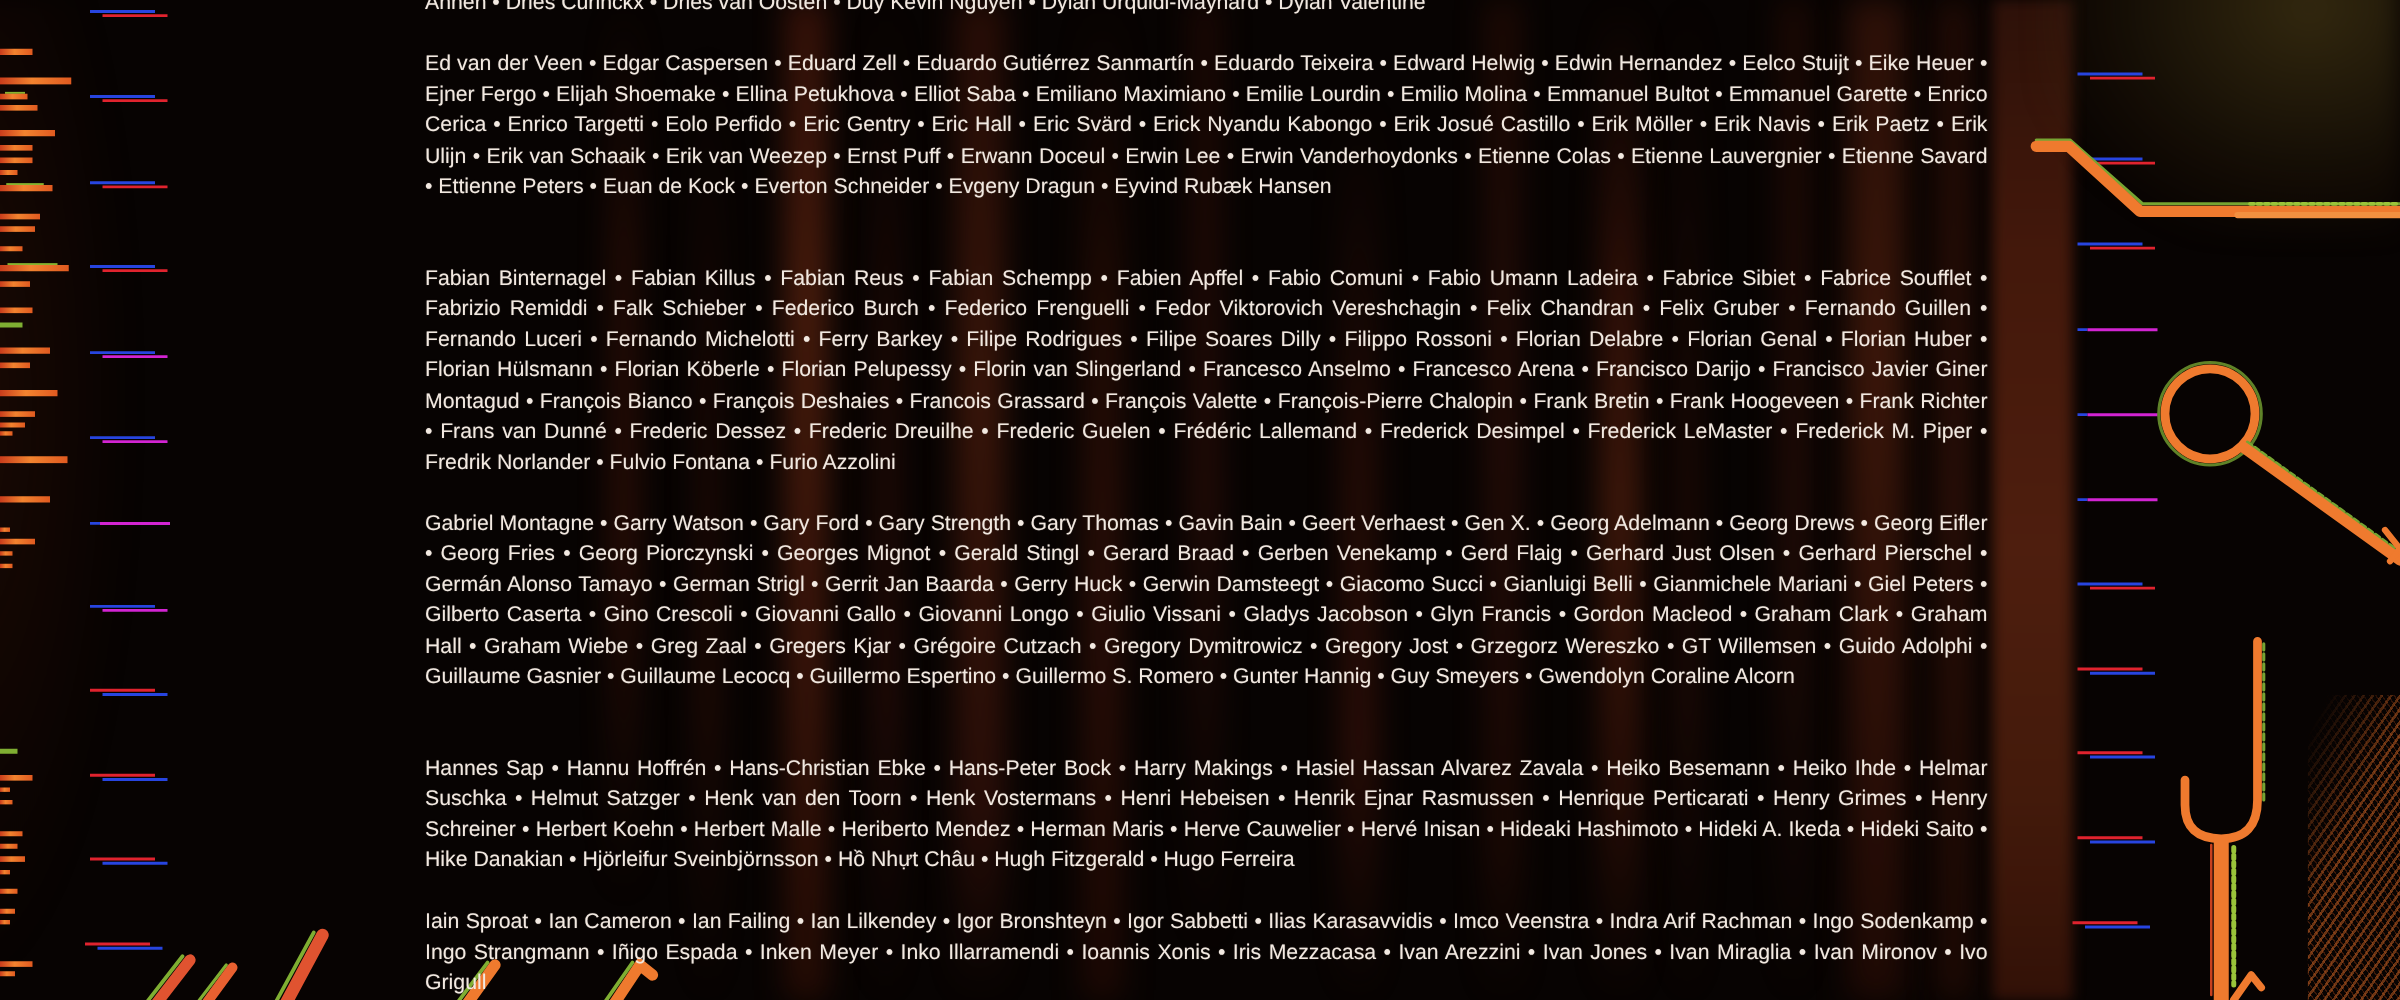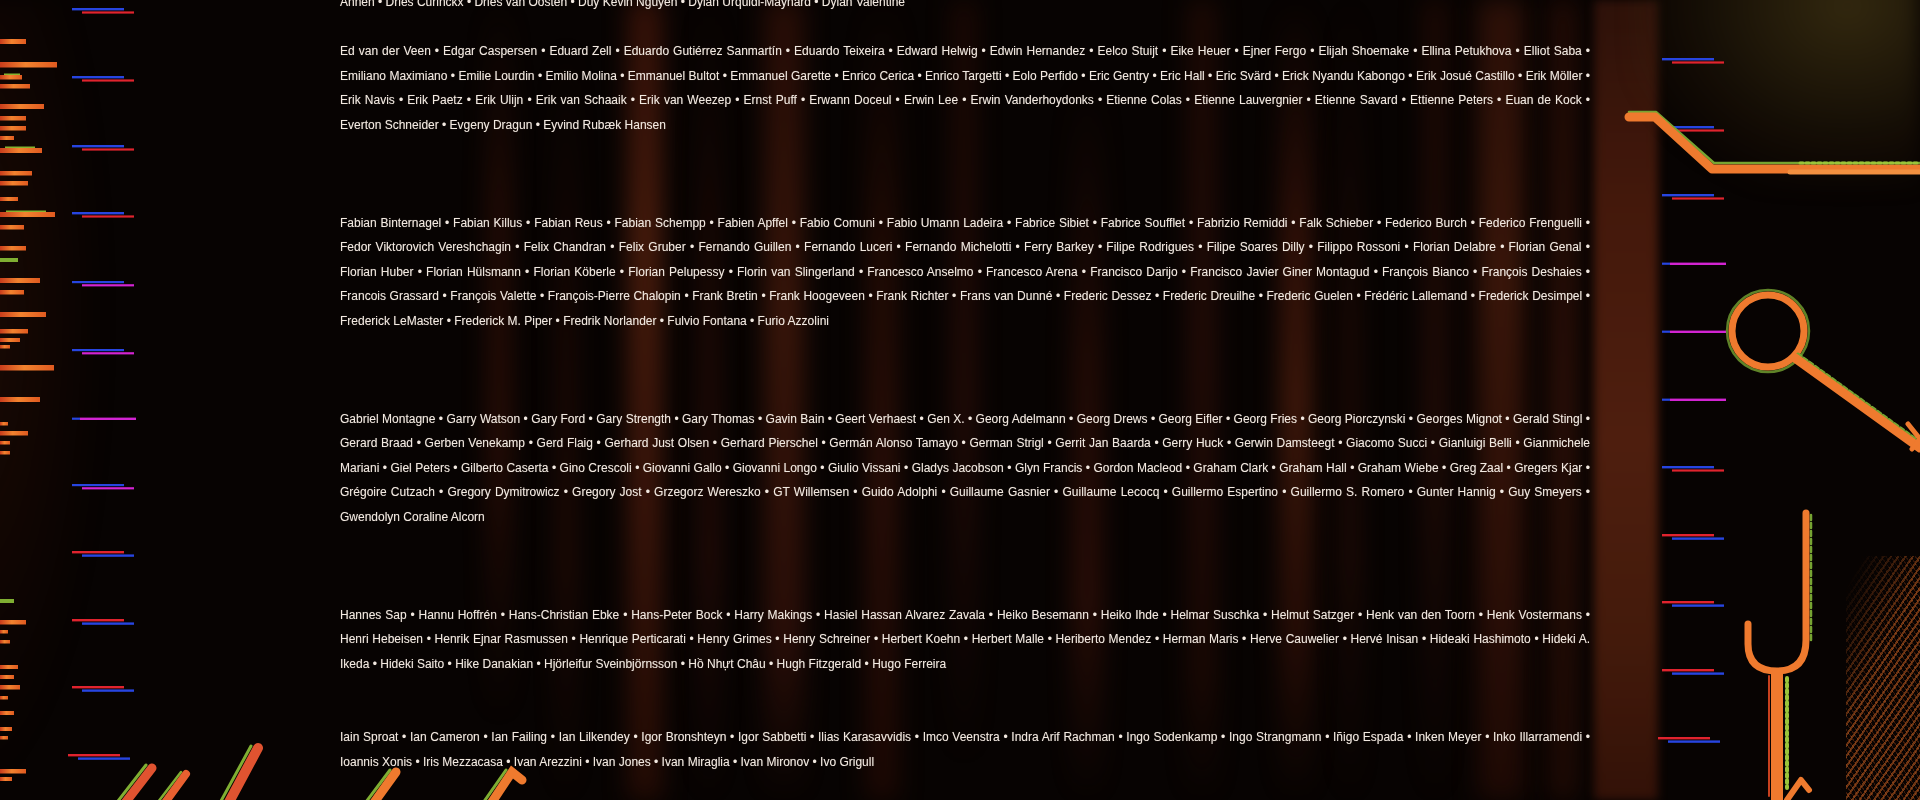--- a/index.html
+++ b/index.html
@@ -44,21 +44,21 @@
       repeating-linear-gradient(55deg,rgba(205,85,32,.32) 0 1px,transparent 1px 4px);
     -webkit-mask-image:linear-gradient(115deg,transparent 0 8%,#000 45%);
     mask-image:linear-gradient(115deg,transparent 0 8%,#000 45%);
     opacity:.85;pointer-events:none;
   }
   
   .deco{position:absolute;left:0;top:0;pointer-events:none;}
   
   .credits{
     position:absolute;left:340px;top:0;width:1250px;height:800px;
-    color:#f2e9e1;font-size:12px;line-height:24.5px;font-weight:400;
+    color:#f2e9e1;font-size:17px;line-height:24.5px;font-weight:400;
     text-shadow:0 0 1px rgba(244,232,222,.35);
   }
   .credits p{
     position:absolute;left:0;width:1250px;margin:0;
     text-align:justify;text-justify:inter-word;
   }
 </style>
 </head>
 <body>
 

